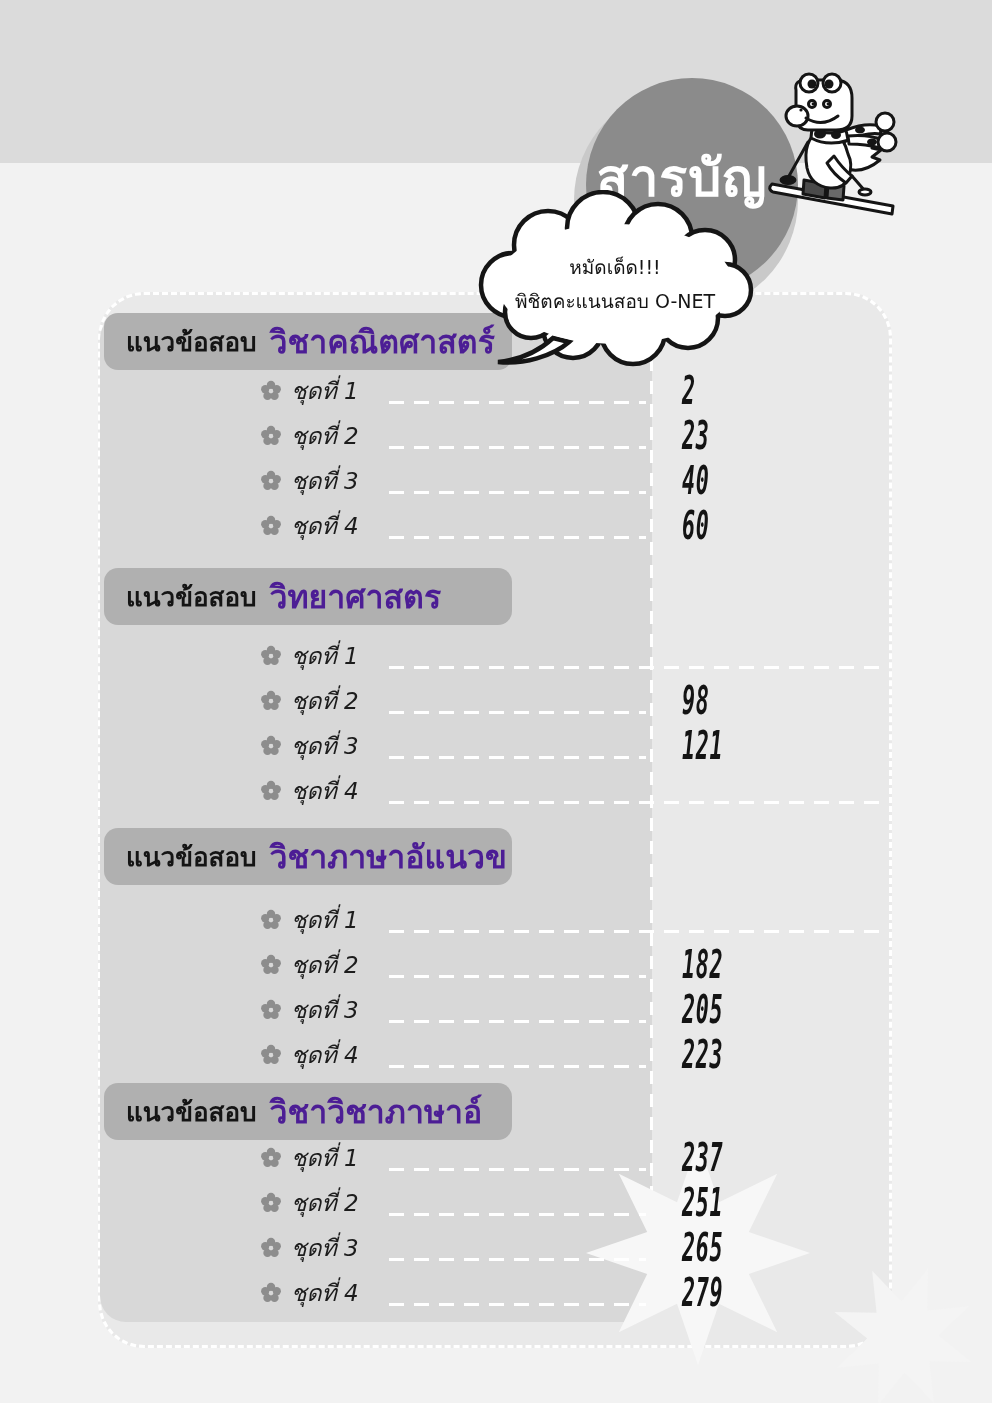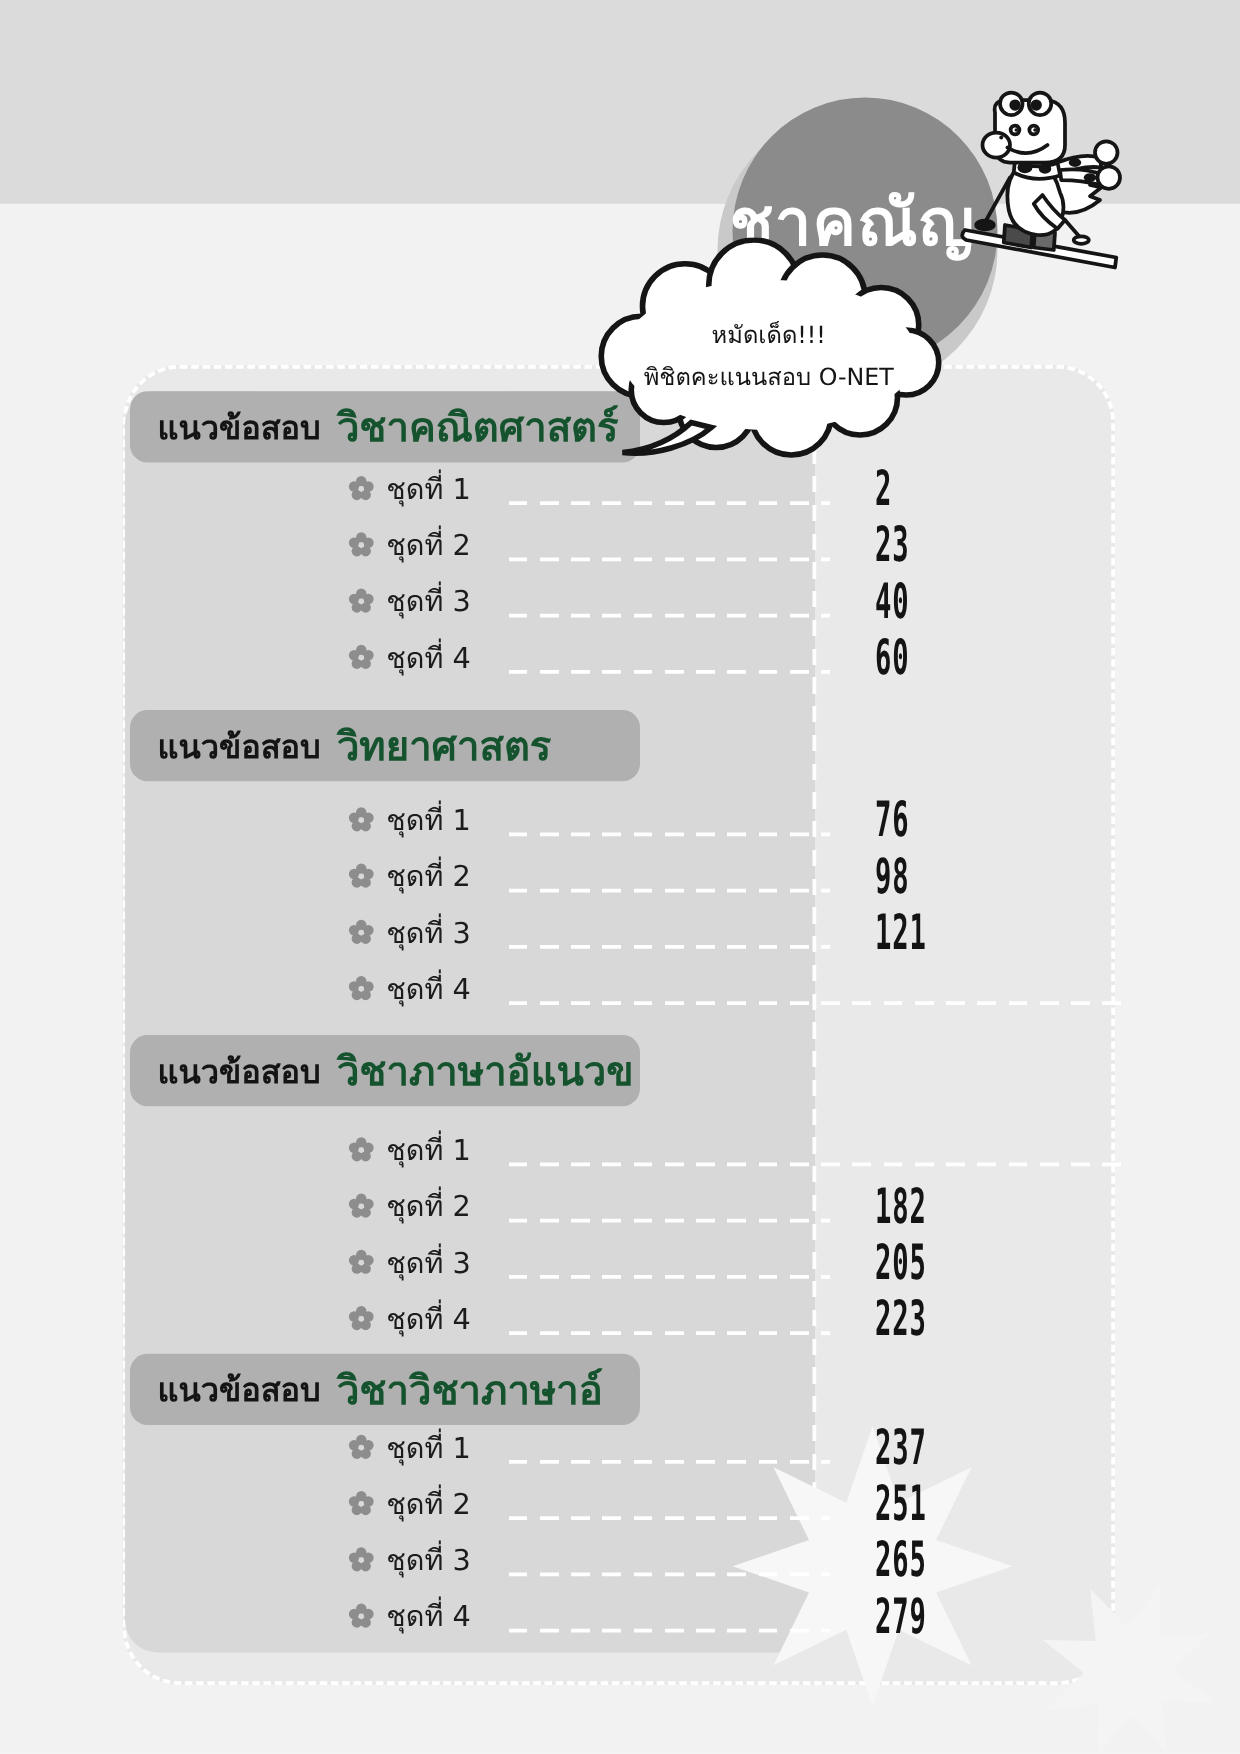--- a/index.html
+++ b/index.html
@@ -32,23 +32,23 @@
     background:repeating-linear-gradient(180deg,#ffffff 0 13px,transparent 13px 23px);
   }
   .star{position:absolute;}
 
   .sec-header{
     position:absolute;left:104px;width:408px;height:57px;
     background:#b0b0b0;border-radius:14px;
     display:flex;align-items:center;padding-left:22px;box-sizing:border-box;gap:13px;
   }
   .sec-prefix{font-size:26px;font-weight:bold;color:#141414;white-space:nowrap;}
-  .sec-subject{font-size:32px;font-weight:bold;color:#14532d;white-space:nowrap;}
-
-  .rows{position:absolute;left:116px;width:794px;}
+  .sec-subject{font-size:32px;font-weight:bold;color:#4c1d95;white-space:nowrap;}
+
+  .rows{position:absolute;left:98px;width:794px;font-style:italic;}
   .toc-row{display:flex;align-items:center;height:45px;padding-left:162px;box-sizing:border-box;}
   .bullet{width:22px;height:22px;flex:0 0 auto;}
   .row-label{font-size:23px;color:#1c1c1c;margin-left:9px;width:94px;flex:0 0 auto;white-space:nowrap;}
   .leader{
     flex:1 1 auto;height:3px;align-self:flex-end;margin:0 6px 9px 4px;
     background:repeating-linear-gradient(90deg,#ffffff 0 15px,transparent 15px 25px);
   }
   .num-cell{flex:0 0 240px;padding-left:30px;box-sizing:border-box;}
   .page-num{
     display:inline-block;font-family:"DejaVu Sans Mono","Liberation Mono",monospace;
@@ -57,21 +57,21 @@
   }
 </style>
 </head>
 <body>
 
 <div class="page">
 
   <div class="top-band"></div>
   <div class="circle-shadow"></div>
   <div class="title-circle"></div>
-  <div class="page-title">ชาคณัญ</div>
+  <div class="page-title">สารบัญ</div>
 
   <svg class="mascot" viewBox="0 0 132 152">
     <g stroke="#151515" stroke-width="3" fill="#ffffff" stroke-linejoin="round" stroke-linecap="round">
 
       <line x1="40" y1="70" x2="21" y2="104"></line>
       <ellipse cx="20" cy="108" rx="7" ry="3.5" fill="#151515"></ellipse>
 
       <path d="M4 112 Q-1 117 5 120 L124 142 L125 134 Z"></path>
 
       <path d="M36 108 L58 112 L57 126 L35 122 Z" fill="#4a4a4a"></path>
@@ -205,21 +205,20 @@
             <circle cx="11" cy="5" r="4.2"></circle>
             <circle cx="16.7" cy="9.2" r="4.2"></circle>
             <circle cx="14.5" cy="15.9" r="4.2"></circle>
             <circle cx="7.5" cy="15.9" r="4.2"></circle>
             <circle cx="5.3" cy="9.2" r="4.2"></circle>
           </g>
           <circle cx="11" cy="11" r="2.2" fill="#d8d8d8"></circle>
         </svg>
       <span class="row-label">ชุดที่ 1</span>
       <span class="leader"></span>
-      <span class="num-cell"><span class="page-num">76</span></span>
     </div>
     <div class="toc-row">
       <svg class="bullet" viewBox="0 0 22 22">
           <g fill="#8d8d8d">
             <circle cx="11" cy="5" r="4.2"></circle>
             <circle cx="16.7" cy="9.2" r="4.2"></circle>
             <circle cx="14.5" cy="15.9" r="4.2"></circle>
             <circle cx="7.5" cy="15.9" r="4.2"></circle>
             <circle cx="5.3" cy="9.2" r="4.2"></circle>
           </g>

